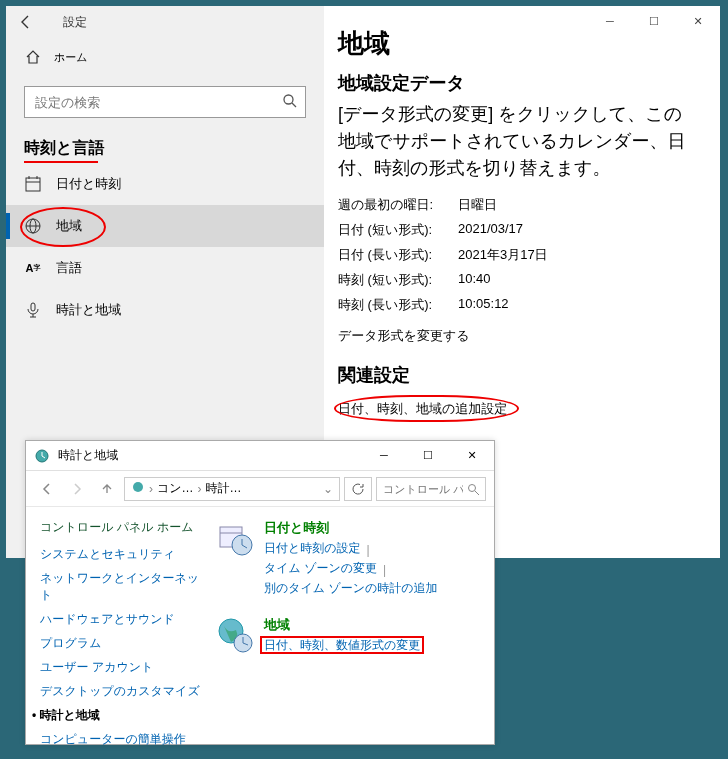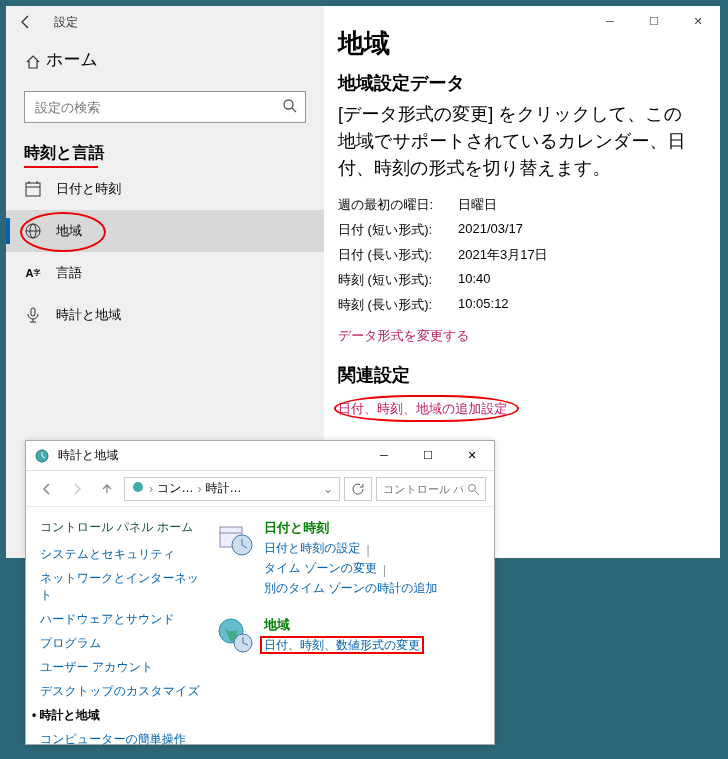--- a/index.html
+++ b/index.html
@@ -5,47 +5,47 @@
 * { box-sizing: border-box; margin: 0; padding: 0; font-family: "Yu Gothic UI", "Meiryo", sans-serif; }
 body { background: #2b6777; width: 728px; height: 759px; position: relative; overflow: hidden; }
 
 
 .settings-win { position: absolute; left: 6px; top: 6px; width: 714px; height: 552px; background: #fff; display: flex; }
 .settings-left { width: 318px; background: #f0f0f0; display: flex; flex-direction: column; }
 .settings-right { flex: 1; background: #fff; padding: 20px 24px 0 14px; }
 
 .top-bar { height: 32px; display: flex; align-items: center; padding: 0 8px; font-size: 12px; color: #333; }
 .back-btn { width: 24px; height: 24px; display: flex; align-items: center; justify-content: center; cursor: default; }
-.top-title { margin-left: 16px; text-align: right; }
+.top-title { margin-left: 25px; text-align: right; }
 
 .win-btns { position: absolute; right: 0; top: 0; display: flex; }
 .wb { width: 44px; height: 30px; display: flex; align-items: center; justify-content: center; color: #444; font-size: 11px; }
 
-.nav-home { display: flex; align-items: flex-end; gap: 4px; padding: 10px 18px; font-size: 17px; }
+.nav-home { display: flex; align-items: center; gap: 12px; padding: 10px 18px; font-size: 11px; }
 .search-wrap { margin: 10px 18px; position: relative; }
 .search-input { width: 100%; height: 32px; background: #fff; border: 1px solid #999; padding: 0 30px 0 10px; font-size: 13px; color: #555; }
 .search-icon { position: absolute; right: 8px; top: 7px; width: 16px; height: 16px; color: #555; }
 
 .section-label { padding: 10px 18px 4px; font-size: 16px; font-weight: bold; position: relative; }
 .red-underline { position: absolute; left: 18px; bottom: 0; width: 74px; height: 2px; background: #e00; }
 
 .nav-item { display: flex; align-items: center; gap: 14px; padding: 12px 18px; font-size: 13px; position: relative; }
 .nav-item.active { background: #d8d8d8; }
 .nav-item.active::before { content: ""; position: absolute; left: 0; top: 8px; bottom: 8px; width: 4px; background: #0063b1; }
 .nav-icon { width: 18px; height: 18px; display: flex; align-items: center; justify-content: center; flex-shrink: 0; }
 
 .red-ellipse-region::after { content: ""; position: absolute; border: 2px solid #e00; border-radius: 50%; }
 .nav-region::after { left: 14px; top: 2px; width: 82px; height: 36px; }
 
 .heading { font-size: 26px; font-weight: 600; margin-bottom: 10px; }
 .subheading { font-size: 18px; font-weight: 600; margin: 8px 0 6px; }
 .desc { font-size: 18px; line-height: 1.5; margin-bottom: 14px; }
 .kv-row { display: flex; font-size: 13px; margin-bottom: 7px; }
 .kv-row .k { width: 120px; }
-.link { color: #be185d; font-size: 13px; display: inline-block; margin-top: 6px; text-align: center; }
+.link { color: #000000; font-size: 13px; display: inline-block; margin-top: 6px; text-align: center; }
 .rel-link-wrap { position: relative; display: inline-block; margin-top: 6px; }
 .rel-link-wrap::after { content: ""; position: absolute; left: -4px; top: -4px; right: -12px; bottom: -4px; border: 2px solid #e00; border-radius: 50%/60%; }
 
 
 .cp-win { position: absolute; left: 25px; top: 440px; width: 470px; height: 305px; background: #fff; border: 1px solid #aaa; box-shadow: 0 0 6px rgba(0,0,0,0.15); }
 .cp-titlebar { height: 30px; display: flex; align-items: center; padding: 0 8px; font-size: 12px; border-bottom: 1px solid #e0e0e0; }
 .cp-title-icon { width: 16px; height: 16px; margin-right: 8px; }
 .cp-winbtns { position: absolute; right: 0; top: 0; display: flex; }
 .cpb { width: 44px; height: 28px; display: flex; align-items: center; justify-content: center; font-size: 11px; }
 

